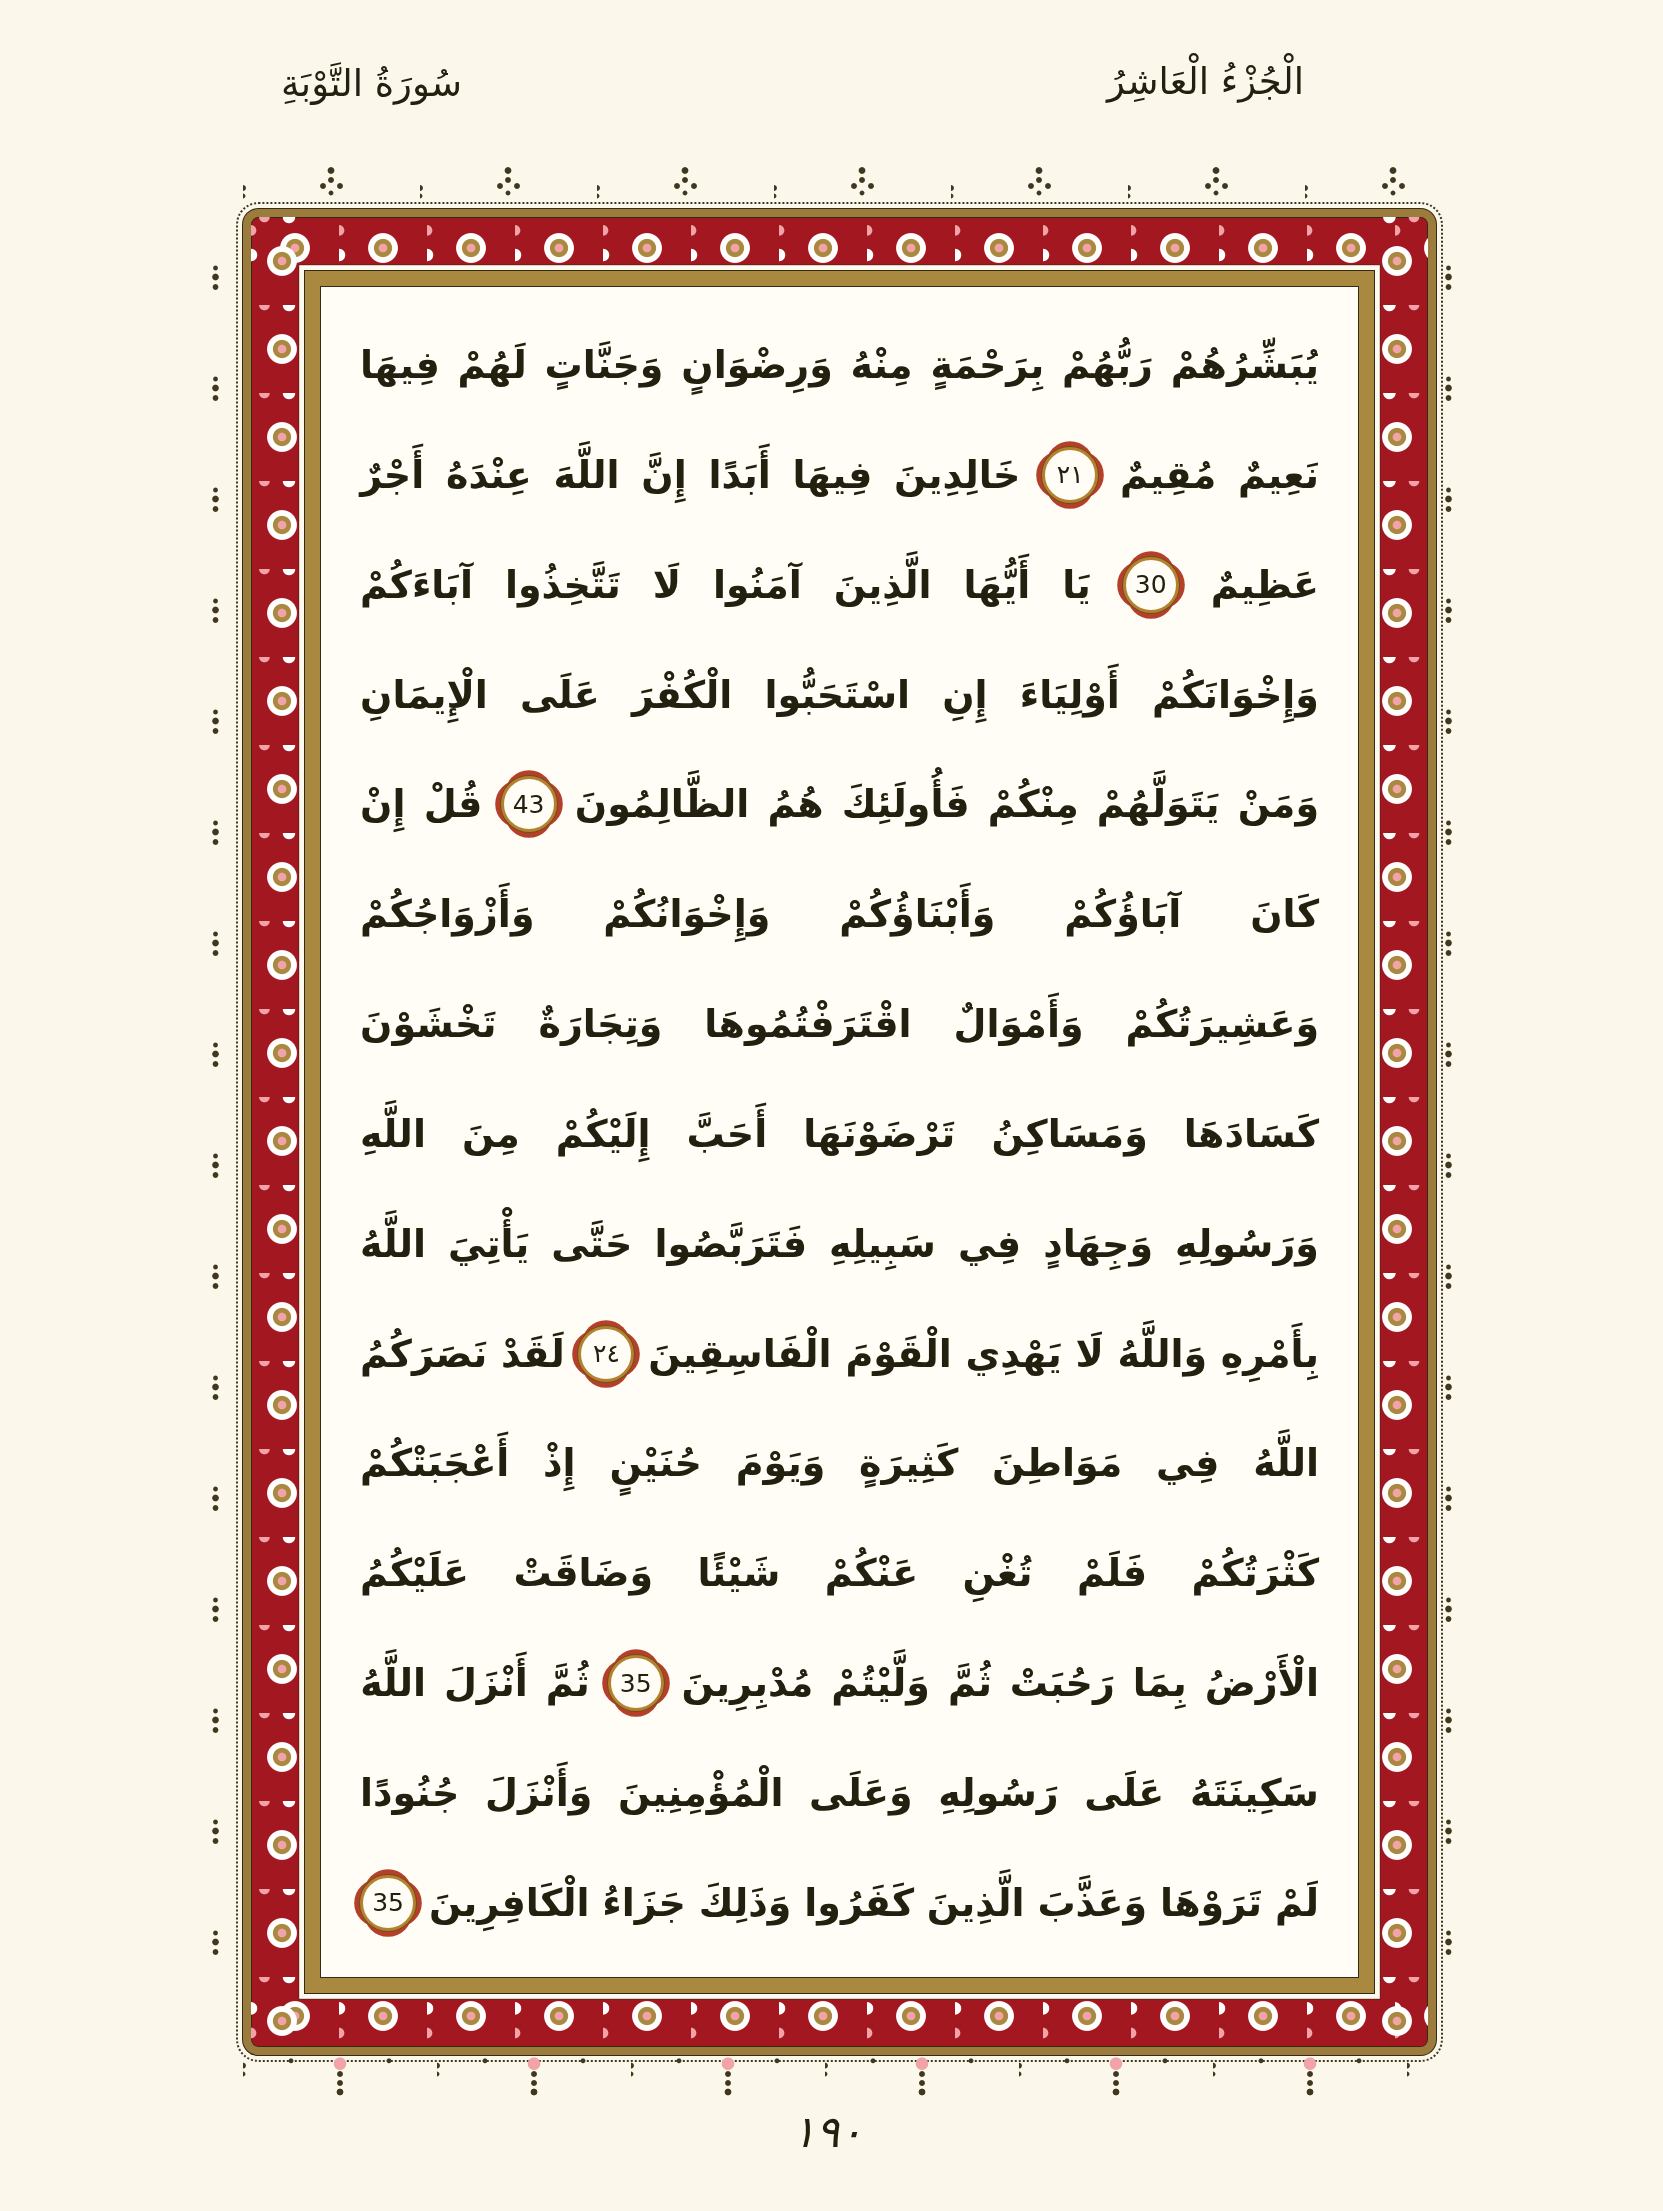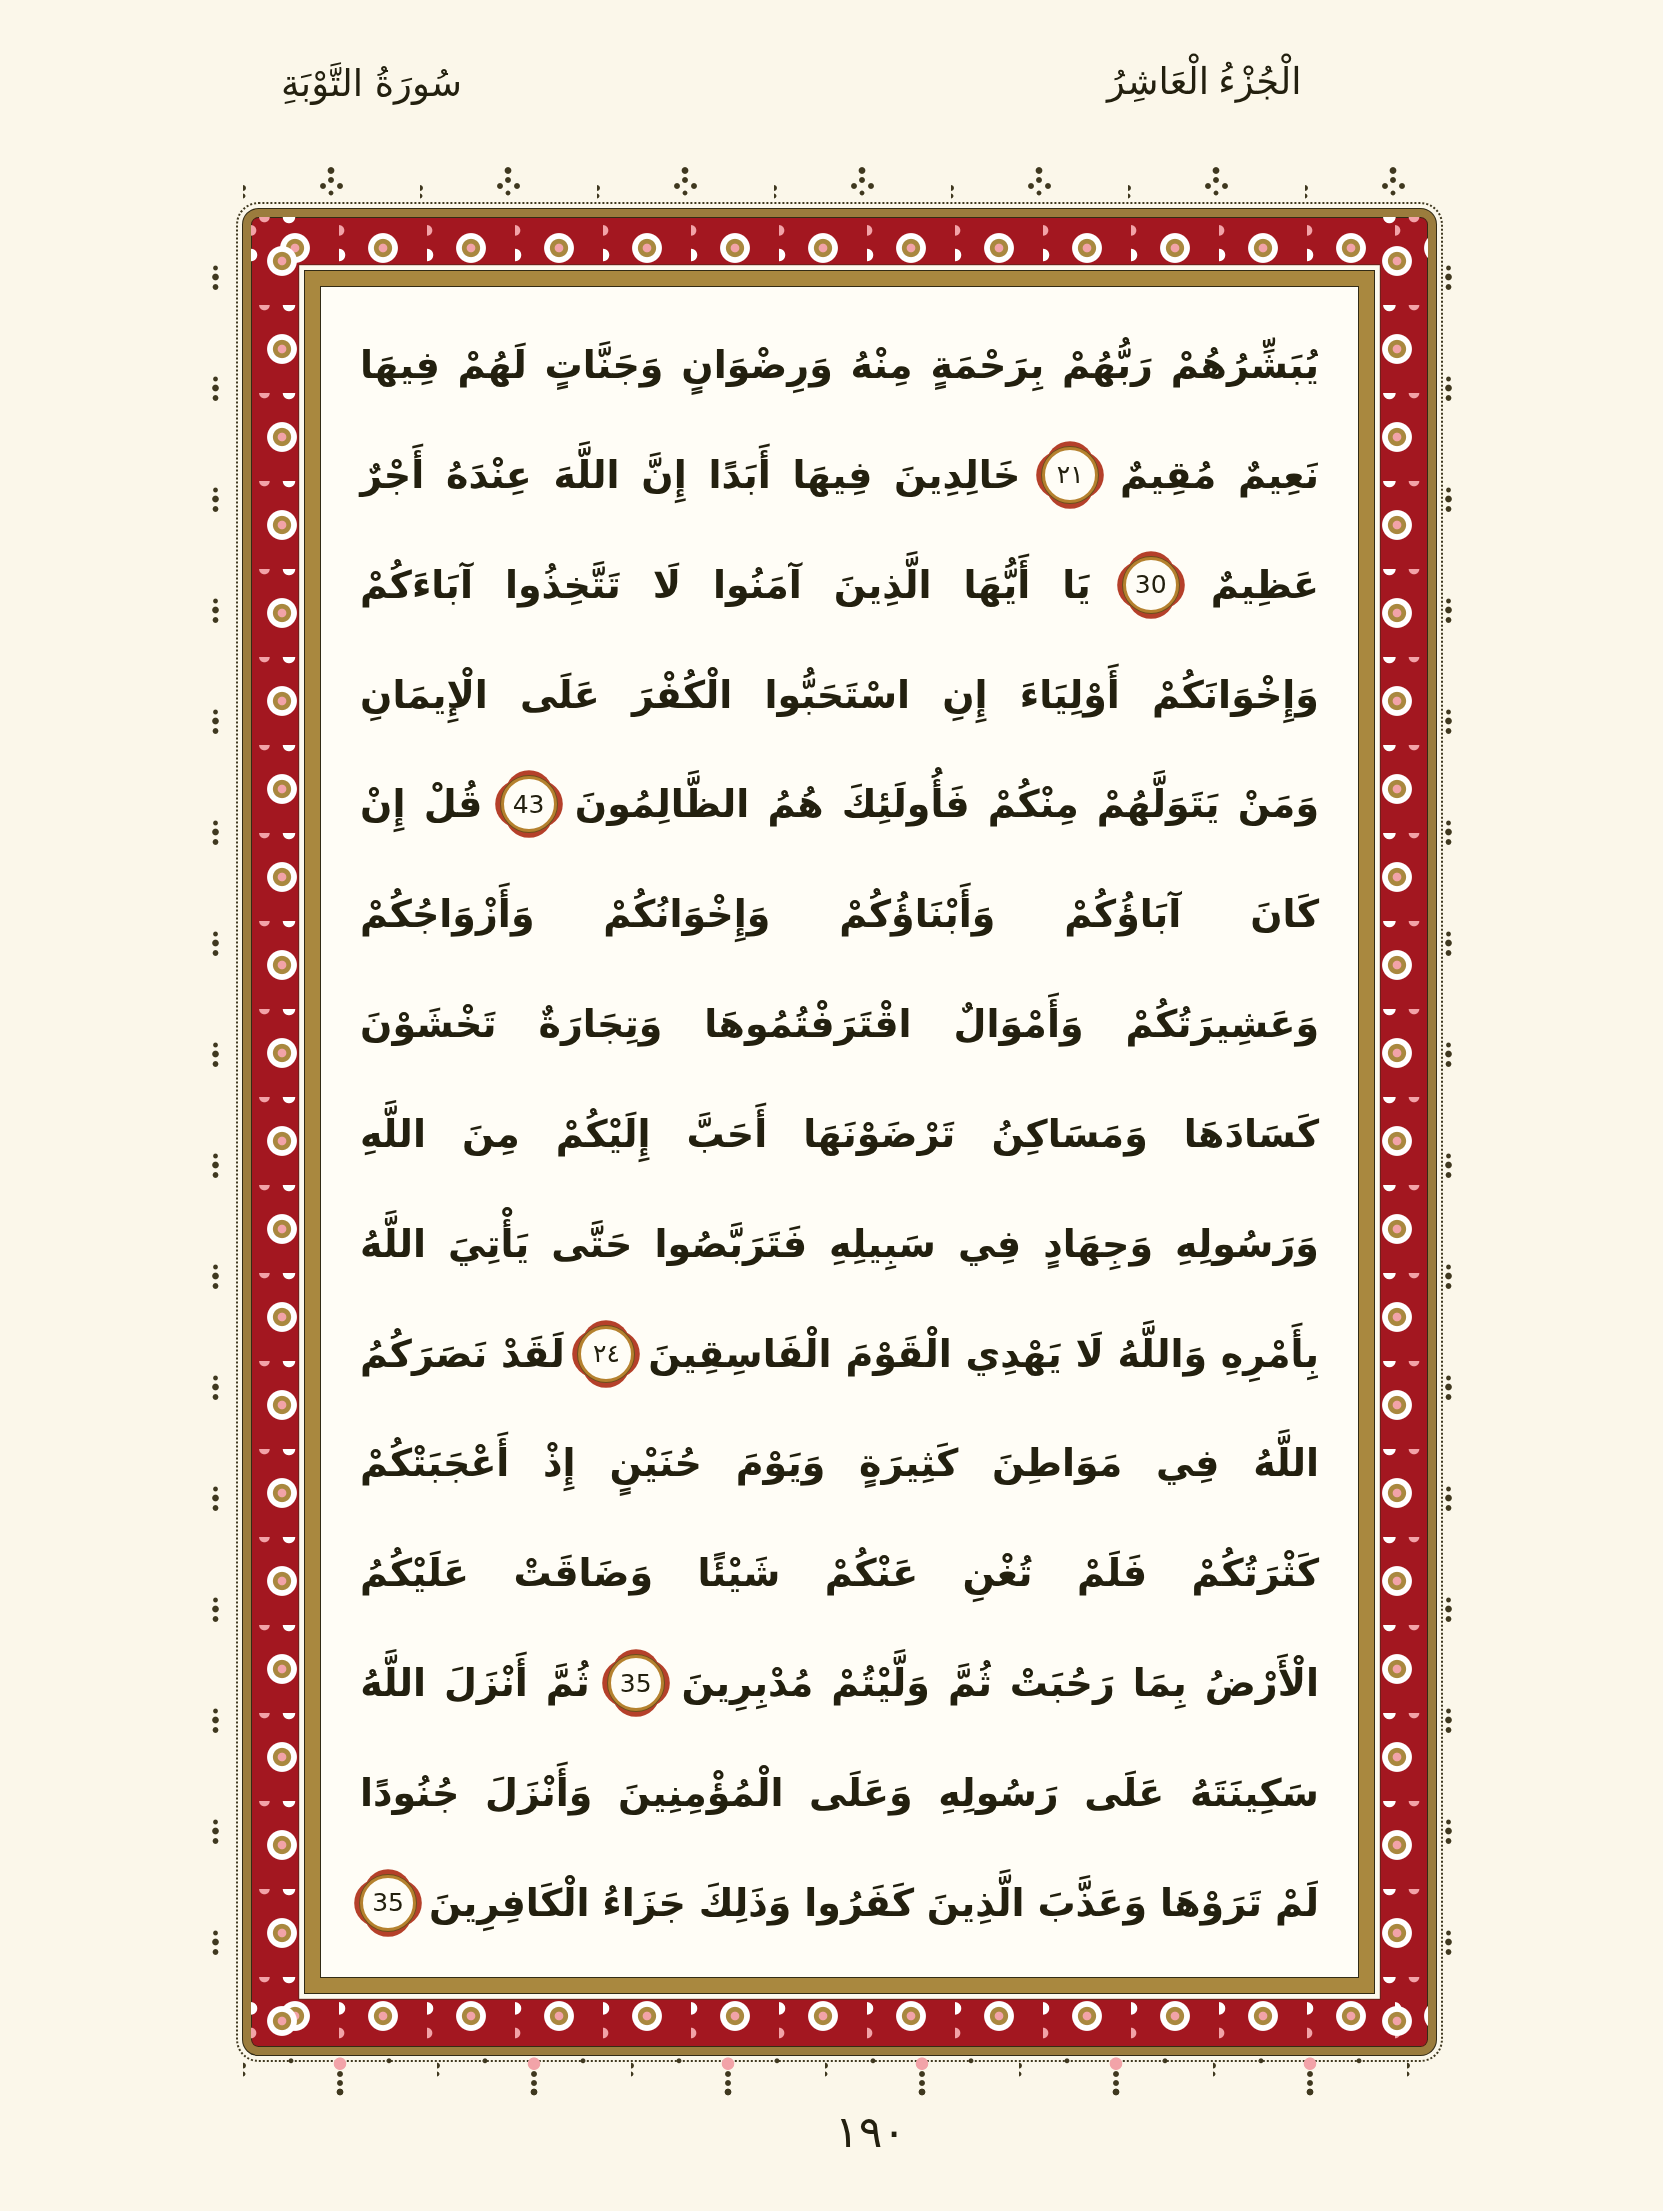--- a/index.html
+++ b/index.html
@@ -14,21 +14,21 @@
     font-family:"DejaVu Sans",sans-serif;
     color:var(--ink);
     position:relative;
     overflow:hidden;
   }
   .hdr{
     position:absolute; font-size:37px; color:var(--ink);
     direction:rtl; white-space:nowrap;
   }
   .hdr-left{ left:281px; top:62px; }
-  .hdr-right{ left:1107px; top:60px;font-family:Liberation Serif, serif; }
+  .hdr-right{ left:1107px; top:60px; }
 
   
   .sprigs-top{
     position:absolute; left:243px; top:159px; width:1193px; height:50px;
     background-image:
       radial-gradient(circle at 88px 11.5px, #3f381f 0 2.9px, transparent 3.8px),
       radial-gradient(circle at 88px 21px, #3f381f 0 2.4px, transparent 3.4px),
       radial-gradient(circle at 80px 27px, #3f381f 0 2.4px, transparent 3.4px),
       radial-gradient(circle at 97px 27px, #3f381f 0 2.4px, transparent 3.4px),
       radial-gradient(circle at 88px 34px, #3f381f 0 1.9px, transparent 2.9px),
@@ -134,22 +134,22 @@
     box-shadow:
       0 0 0 1px #6b4f1d,
       0 -9.6px 0 -3.8px var(--marker_petal),
       0 9.6px 0 -3.8px var(--marker_petal),
       -9.6px 0 0 -3.8px var(--marker_petal),
       9.6px 0 0 -3.8px var(--marker_petal);
     display:flex; align-items:center; justify-content:center;
     font-size:25px; font-weight:normal; color:var(--ink);
   }
   .page-number{
-    position:absolute; left:755px; top:2106px; width:231px;
-    text-align:center; font-size:44px; color:var(--ink); direction:rtl;
+    position:absolute; left:712px; top:2106px; width:231px;
+    text-align:center; font-size:44px; color:var(--ink); direction:rtl;font-style:italic;
   }
 </style>
 </head>
 <body>
 
 <div class="hdr hdr-left">سُورَةُ التَّوْبَةِ</div>
 <div class="hdr hdr-right">الْجُزْءُ الْعَاشِرُ</div>
 
 <div class="sprigs-top"></div>
 <div class="side-sprigs left"></div>

